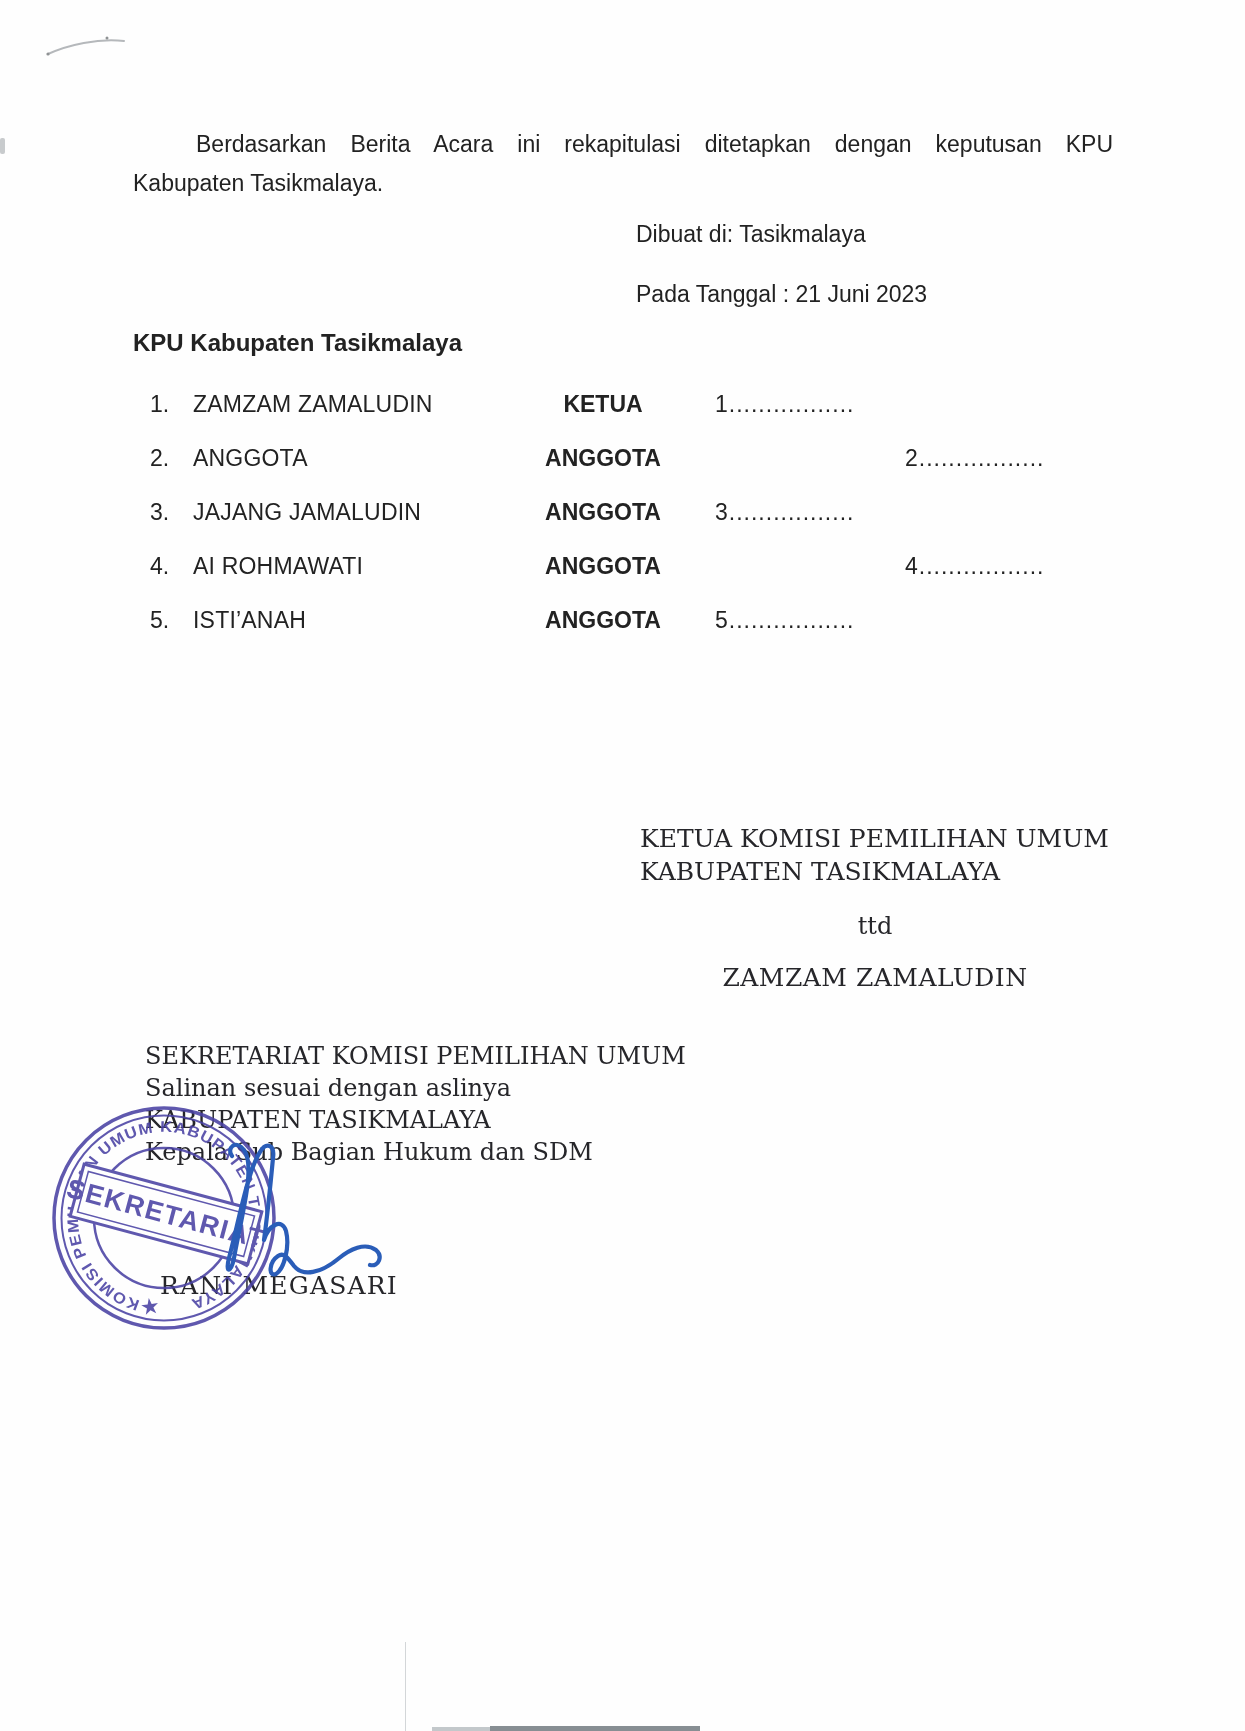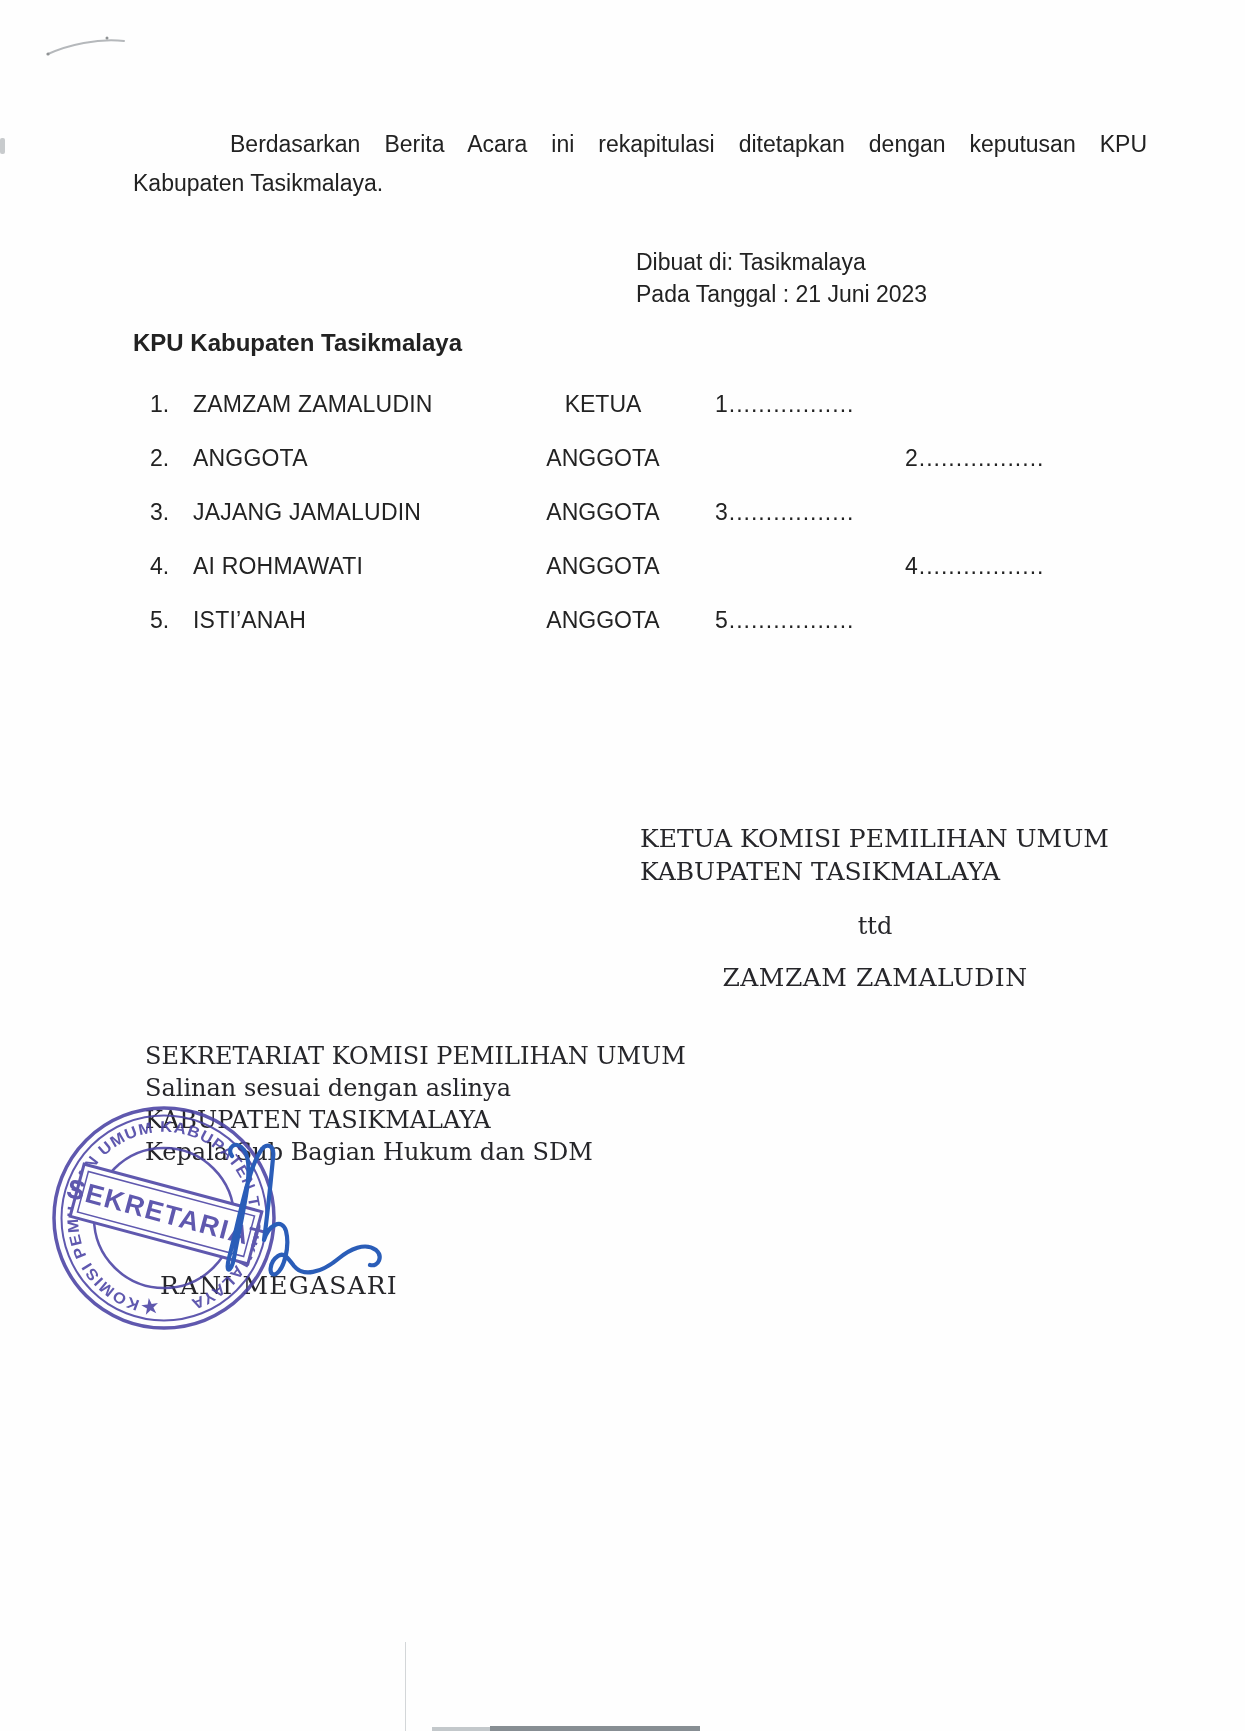--- a/index.html
+++ b/index.html
@@ -4,31 +4,31 @@
 <style>
   html,body{margin:0;padding:0;background:#ffffff;}
   .page{
     position:relative;width:1245px;height:1731px;background:#fefefe;
     overflow:hidden;color:#222;
     font-family:"Liberation Sans",sans-serif;
   }
   .abs{position:absolute;}
   
   .par1{left:196px;top:130px;width:917px;font-size:23px;line-height:28px;
-        text-align:justify;text-align-last:justify;margin-left:34px;}
+        text-align:justify;text-align-last:justify;}
   .par2{left:133px;top:170px;font-size:23px;}
-  .place-line{left:636px;top:221px;font-size:23px;margin-top:28px;}
+  .place-line{left:636px;top:221px;font-size:23px;}
   .date-line{left:636px;top:261px;font-size:23px;margin-top:20px;}
   .heading{left:133px;top:329px;width:960px;text-align:left;
            font-size:24px;font-weight:bold;}
   
   .row{position:absolute;left:0;width:1245px;height:30px;font-size:23px;}
   .row .no{position:absolute;left:150px;}
   .row .name{position:absolute;left:193px;letter-spacing:0.2px;}
-  .row .role{position:absolute;left:538px;width:130px;text-align:center;}
+  .row .role{position:absolute;left:538px;width:130px;text-align:center;font-weight:bold;}
   .row .sig-a{position:absolute;left:715px;letter-spacing:1px;}
   .row .sig-b{position:absolute;left:905px;letter-spacing:1px;}
   
   .serif{font-family:"DejaVu Serif","Liberation Serif",serif;color:#26262a;}
   .sg-title{left:640px;top:822px;width:470px;text-align:left;
             font-size:25px;line-height:33px;}
   .sg-ttd{left:640px;top:912px;width:470px;text-align:center;font-size:24px;}
   .sg-name{left:640px;top:963px;width:470px;text-align:center;
            font-size:25px;letter-spacing:0.5px;}
   

